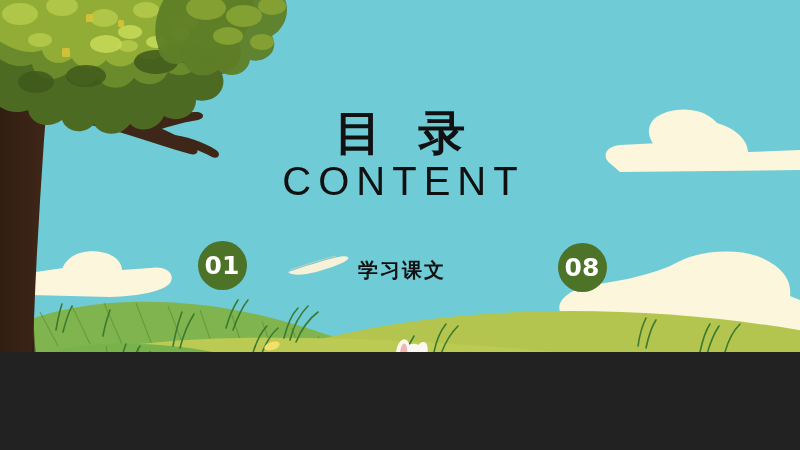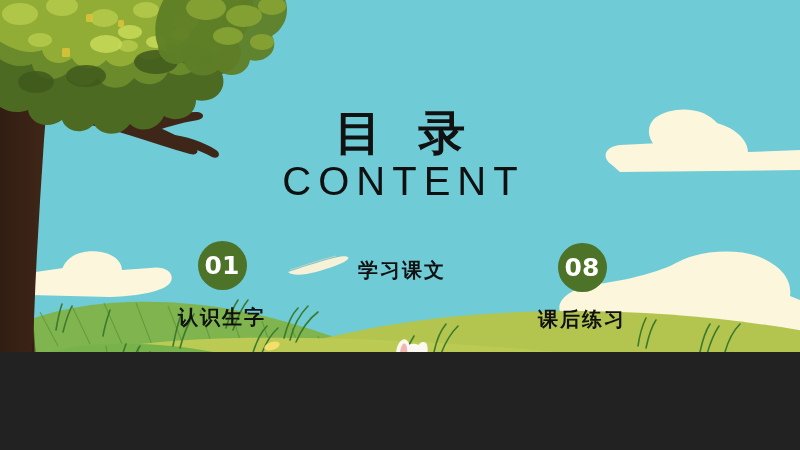--- a/index.html
+++ b/index.html
@@ -449,25 +449,23 @@
     </g>
   </svg>
 
   <div id="title-block">
     <div id="title-cn">目 录</div>
     <div id="title-en">CONTENT</div>
   </div>
 
   <div class="item" id="item-0">
     <div class="item-num">01</div>
-    <div class="item-label">认识生字</div>
   </div>
 
   <div class="item" id="item-1">
     <div class="item-label">学习课文</div>
   </div>
 
   <div class="item" id="item-2">
     <div class="item-num">08</div>
-    <div class="item-label">课后练习</div>
   </div>
 
 </div>
 
 </body></html>

